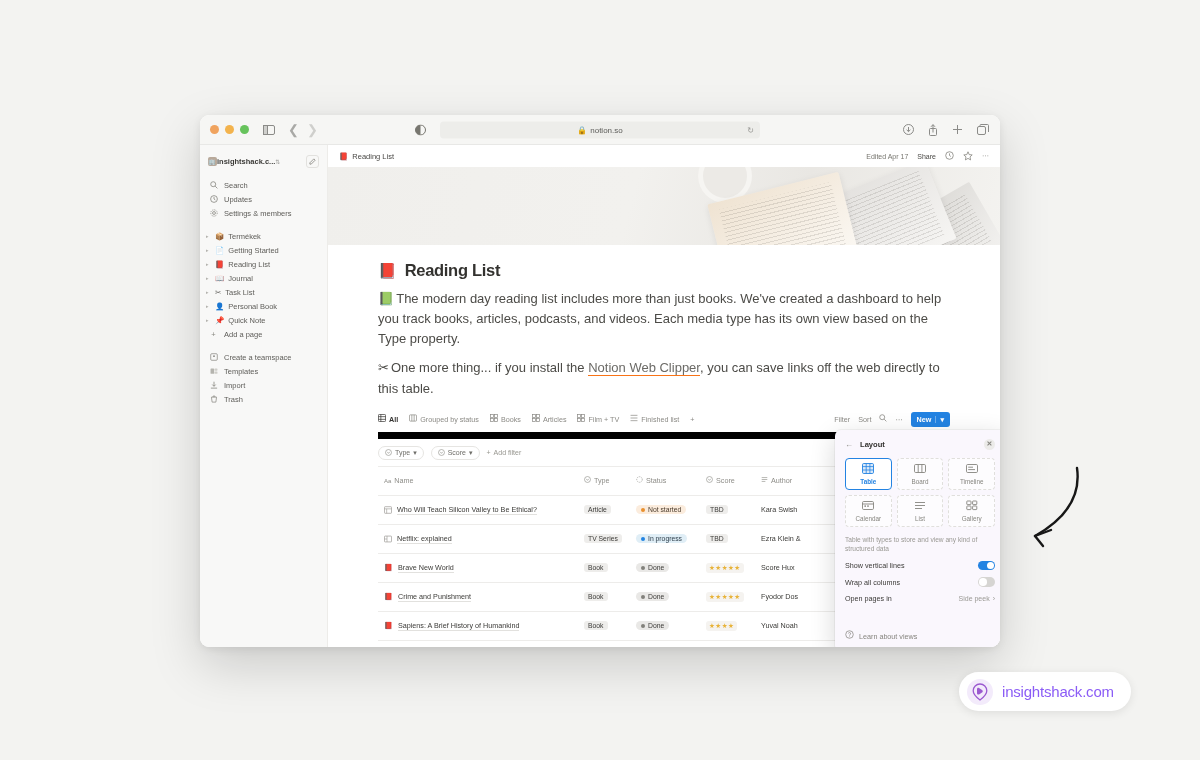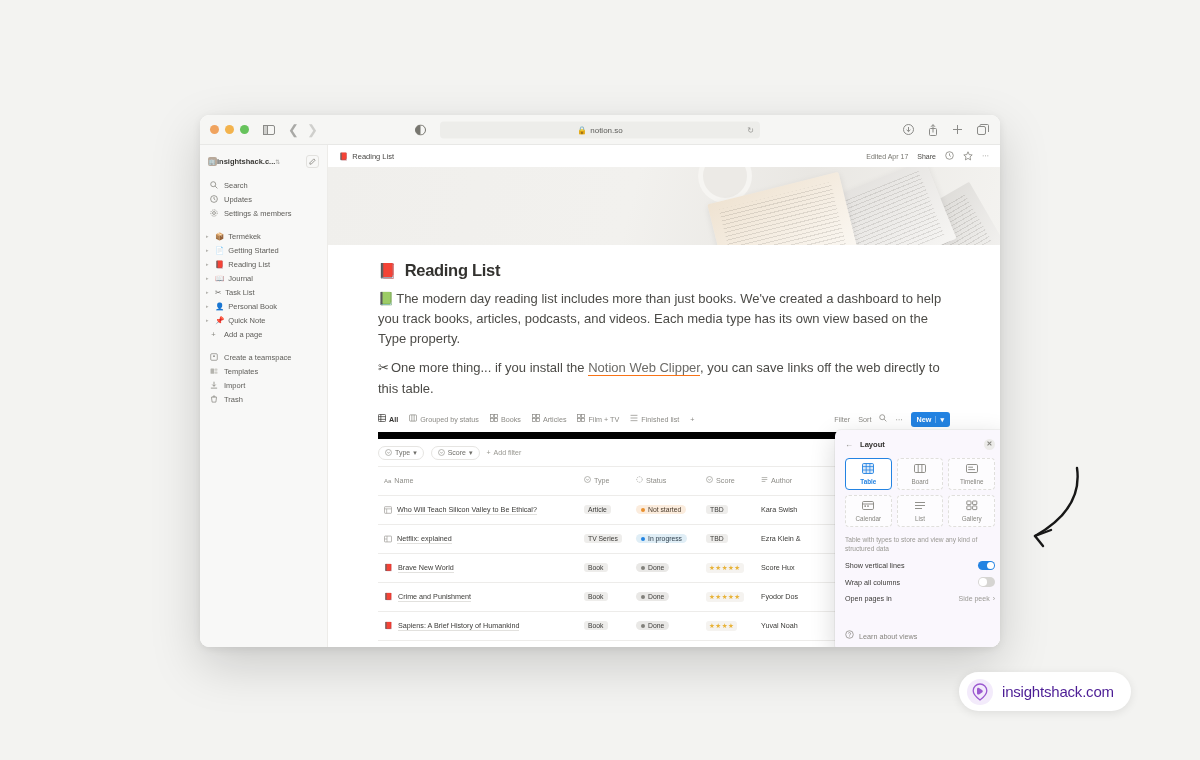--- a/index.html
+++ b/index.html
@@ -156,21 +156,21 @@
   .arrow { position: absolute; left: 1015px; top: 462px; }
 
   
   .brand {
     position: absolute; left: 959px; top: 672px;
     height: 39px; background: #fff; border-radius: 20px;
     display: flex; align-items: center; gap: 9px; padding: 0 17px 0 8px;
     box-shadow: 0 2px 10px rgba(0,0,0,.09);
   }
   .brand .logo { width: 26px; height: 26px; border-radius: 50%; background: #f3ebfb; display: flex; align-items: center; justify-content: center; }
-  .brand .bname { font-size: 15px; color: #4c1d95; letter-spacing: -0.2px; }
+  .brand .bname { font-size: 15px; color: #8b5cf6; letter-spacing: -0.2px; }
 </style>
 </head>
 <body>
 
 <div id="stage">
 
   <div class="browser">
 
     <div class="chrome">
       <div class="lights">

